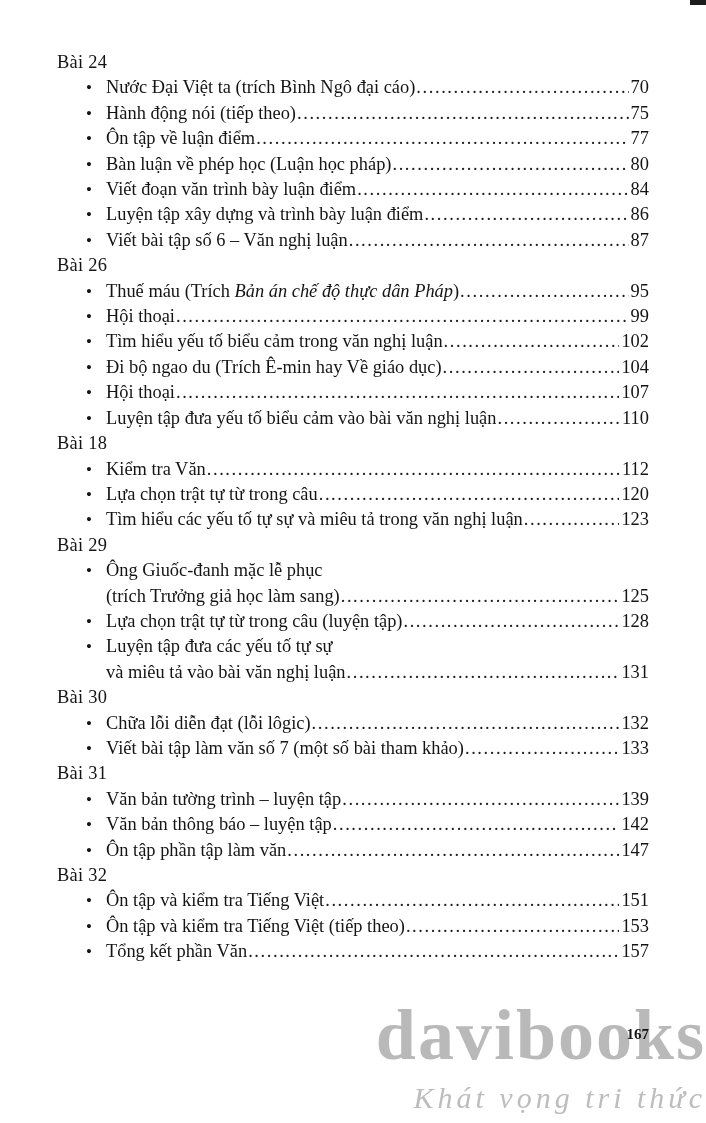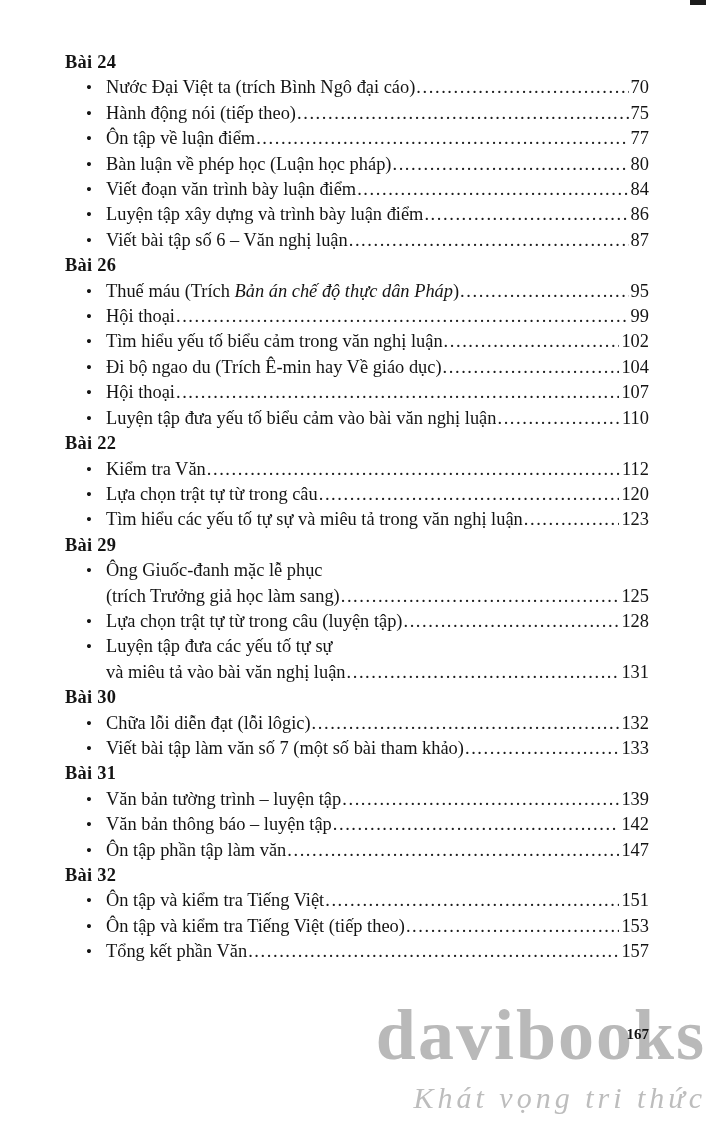--- a/index.html
+++ b/index.html
@@ -16,23 +16,22 @@
     width: 16px; height: 5px; background: #1c1c1c;
   }
   .toc {
     position: absolute;
     top: 50px; left: 57px; right: 57px;
     z-index: 2;
     font-size: 18.4px;
     line-height: 25.4px;
   }
   .section-title {
-    font-weight: bold;
+    font-weight: normal;
     letter-spacing: 0.3px;
-    margin-left: 8px;
   }
   .toc-row {
     display: flex;
     align-items: baseline;
   }
   .bullet {
     flex: none;
     width: 20px;
     margin-left: 29px;
     text-align: left;
@@ -176,21 +175,21 @@
       <span class="entry-text"><span>Hội thoại</span></span>
       <span class="leader">............................................................................................................................................</span>
       <span class="page-num">107</span>
     </div>
     <div class="toc-row">
       <span class="bullet">•</span>
       <span class="entry-text"><span>Luyện tập đưa yếu tố biểu cảm vào bài văn nghị luận</span></span>
       <span class="leader">............................................................................................................................................</span>
       <span class="page-num">110</span>
     </div>
-    <div class="section-title">Bài 22</div>
+    <div class="section-title">Bài 18</div>
     <div class="toc-row">
       <span class="bullet">•</span>
       <span class="entry-text"><span>Kiểm tra Văn</span></span>
       <span class="leader">............................................................................................................................................</span>
       <span class="page-num">112</span>
     </div>
     <div class="toc-row">
       <span class="bullet">•</span>
       <span class="entry-text"><span>Lựa chọn trật tự từ trong câu</span></span>
       <span class="leader">............................................................................................................................................</span>

